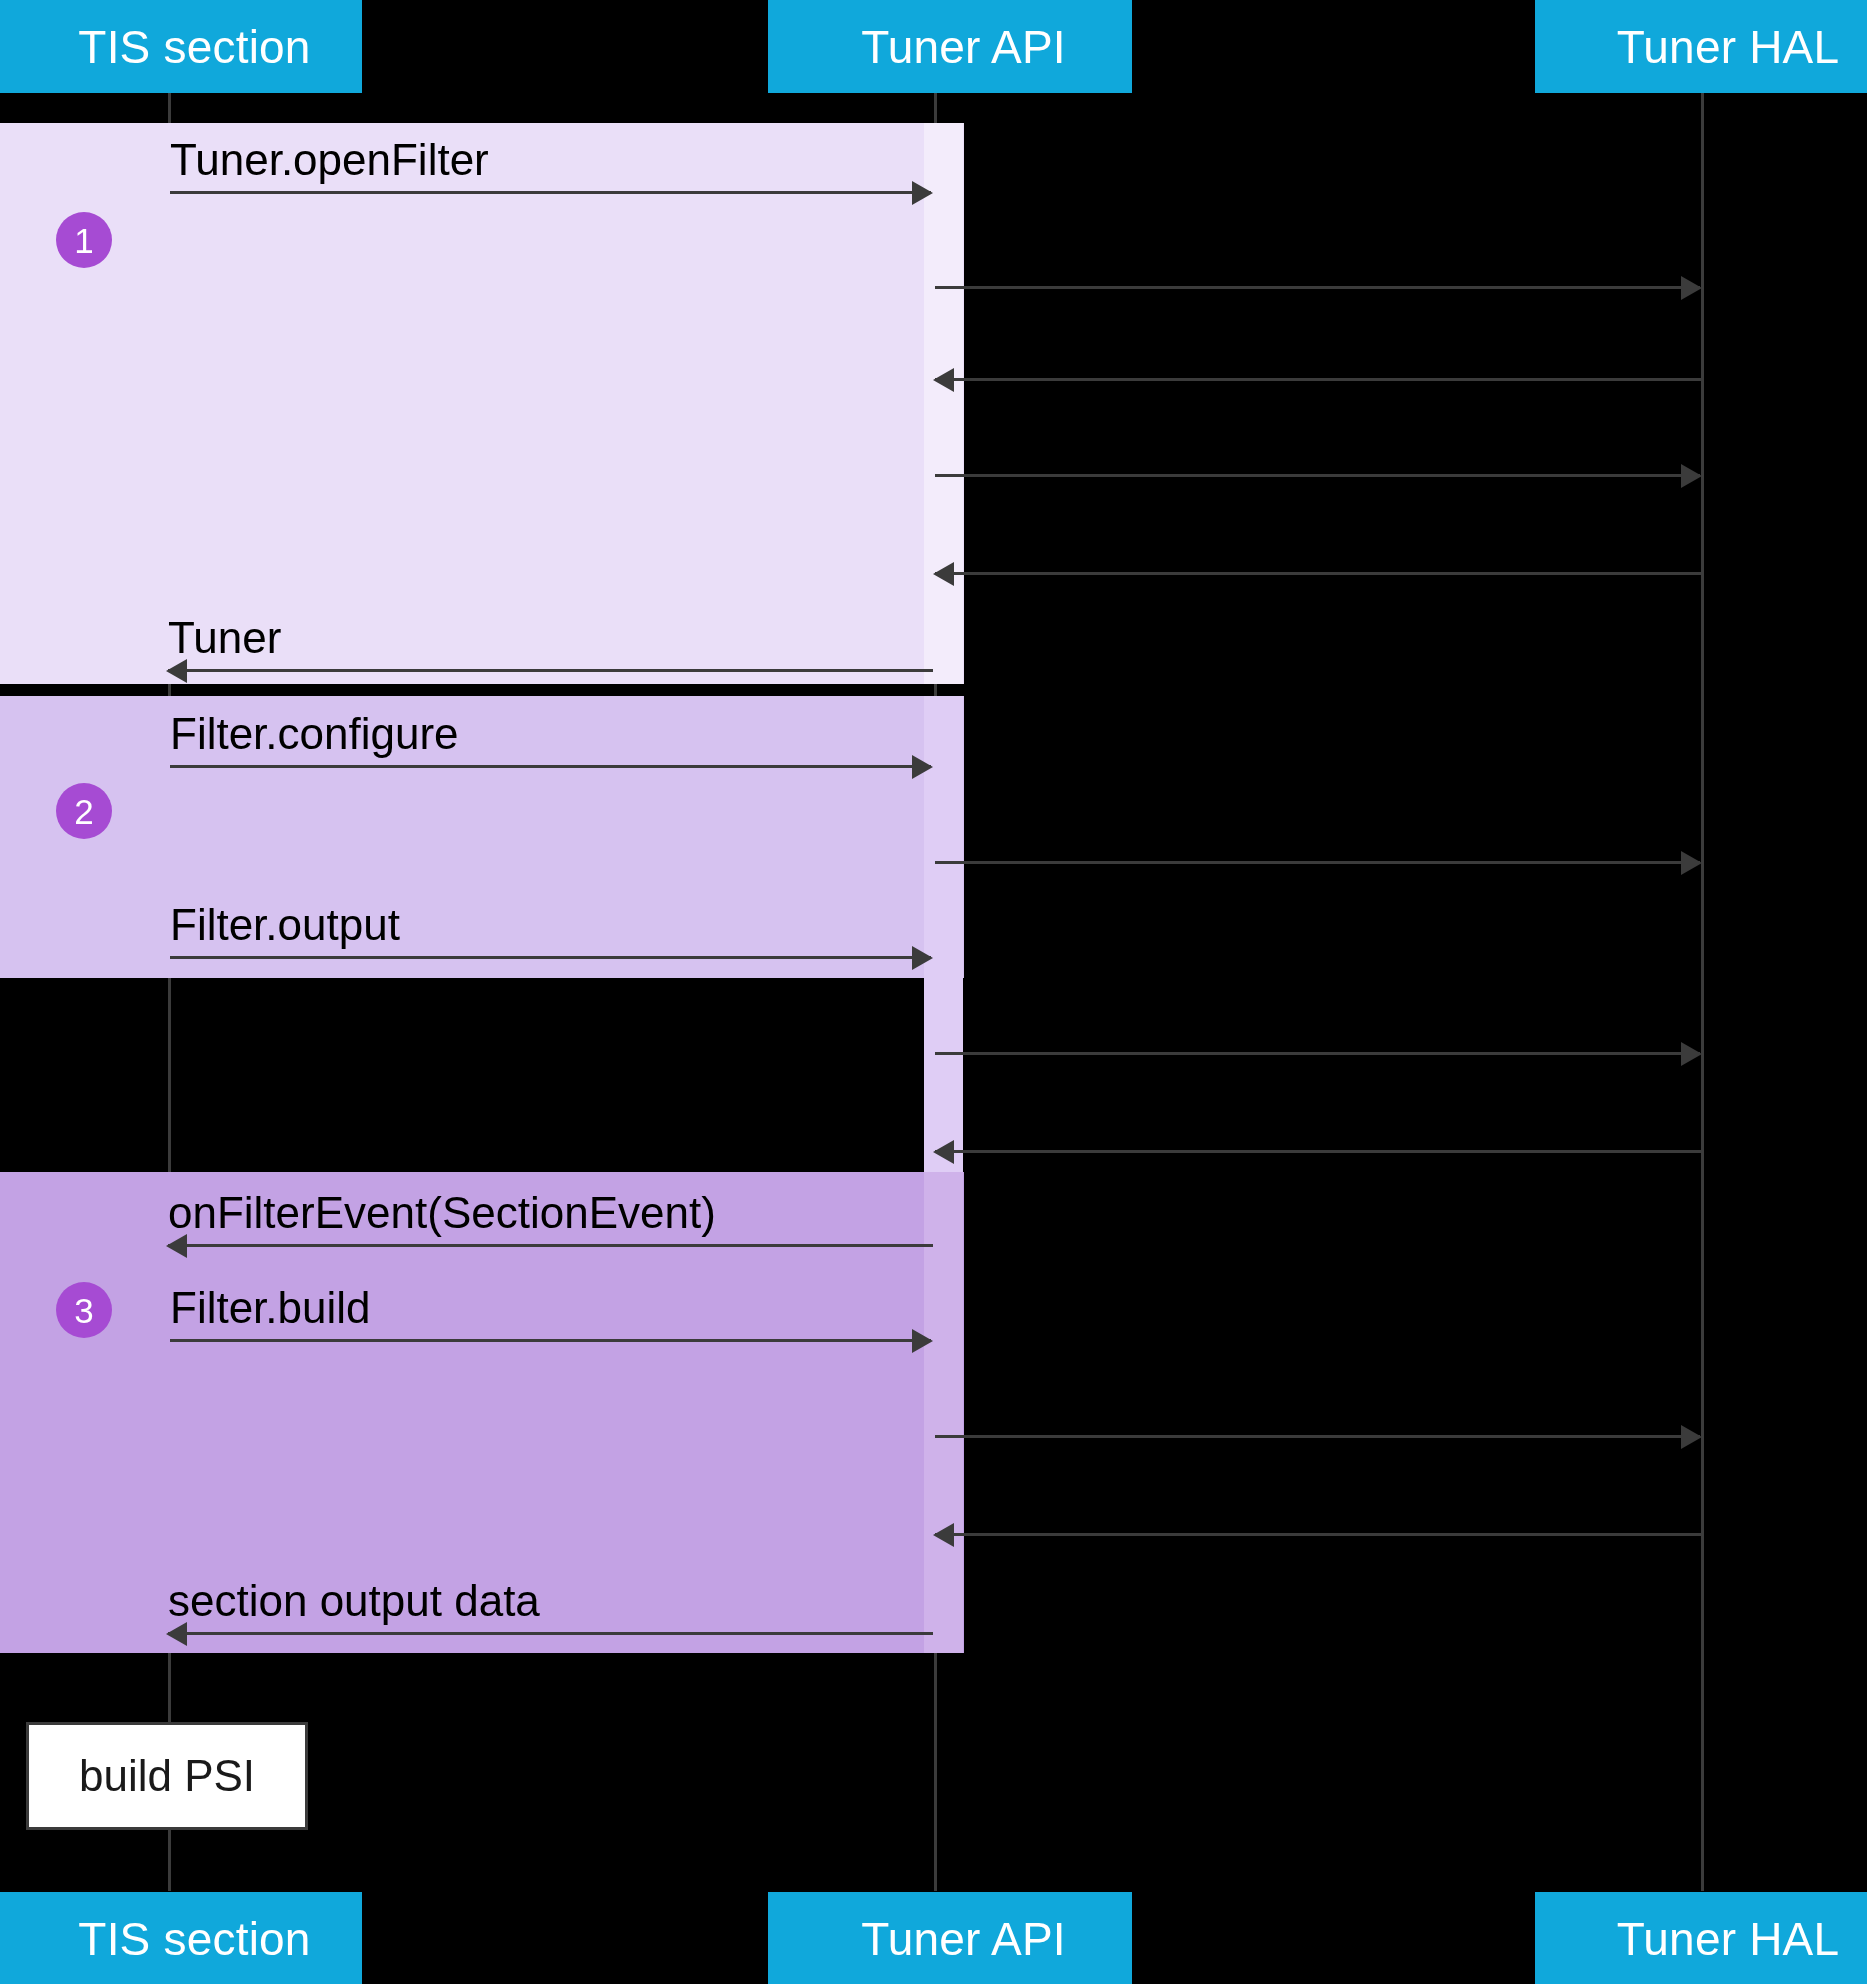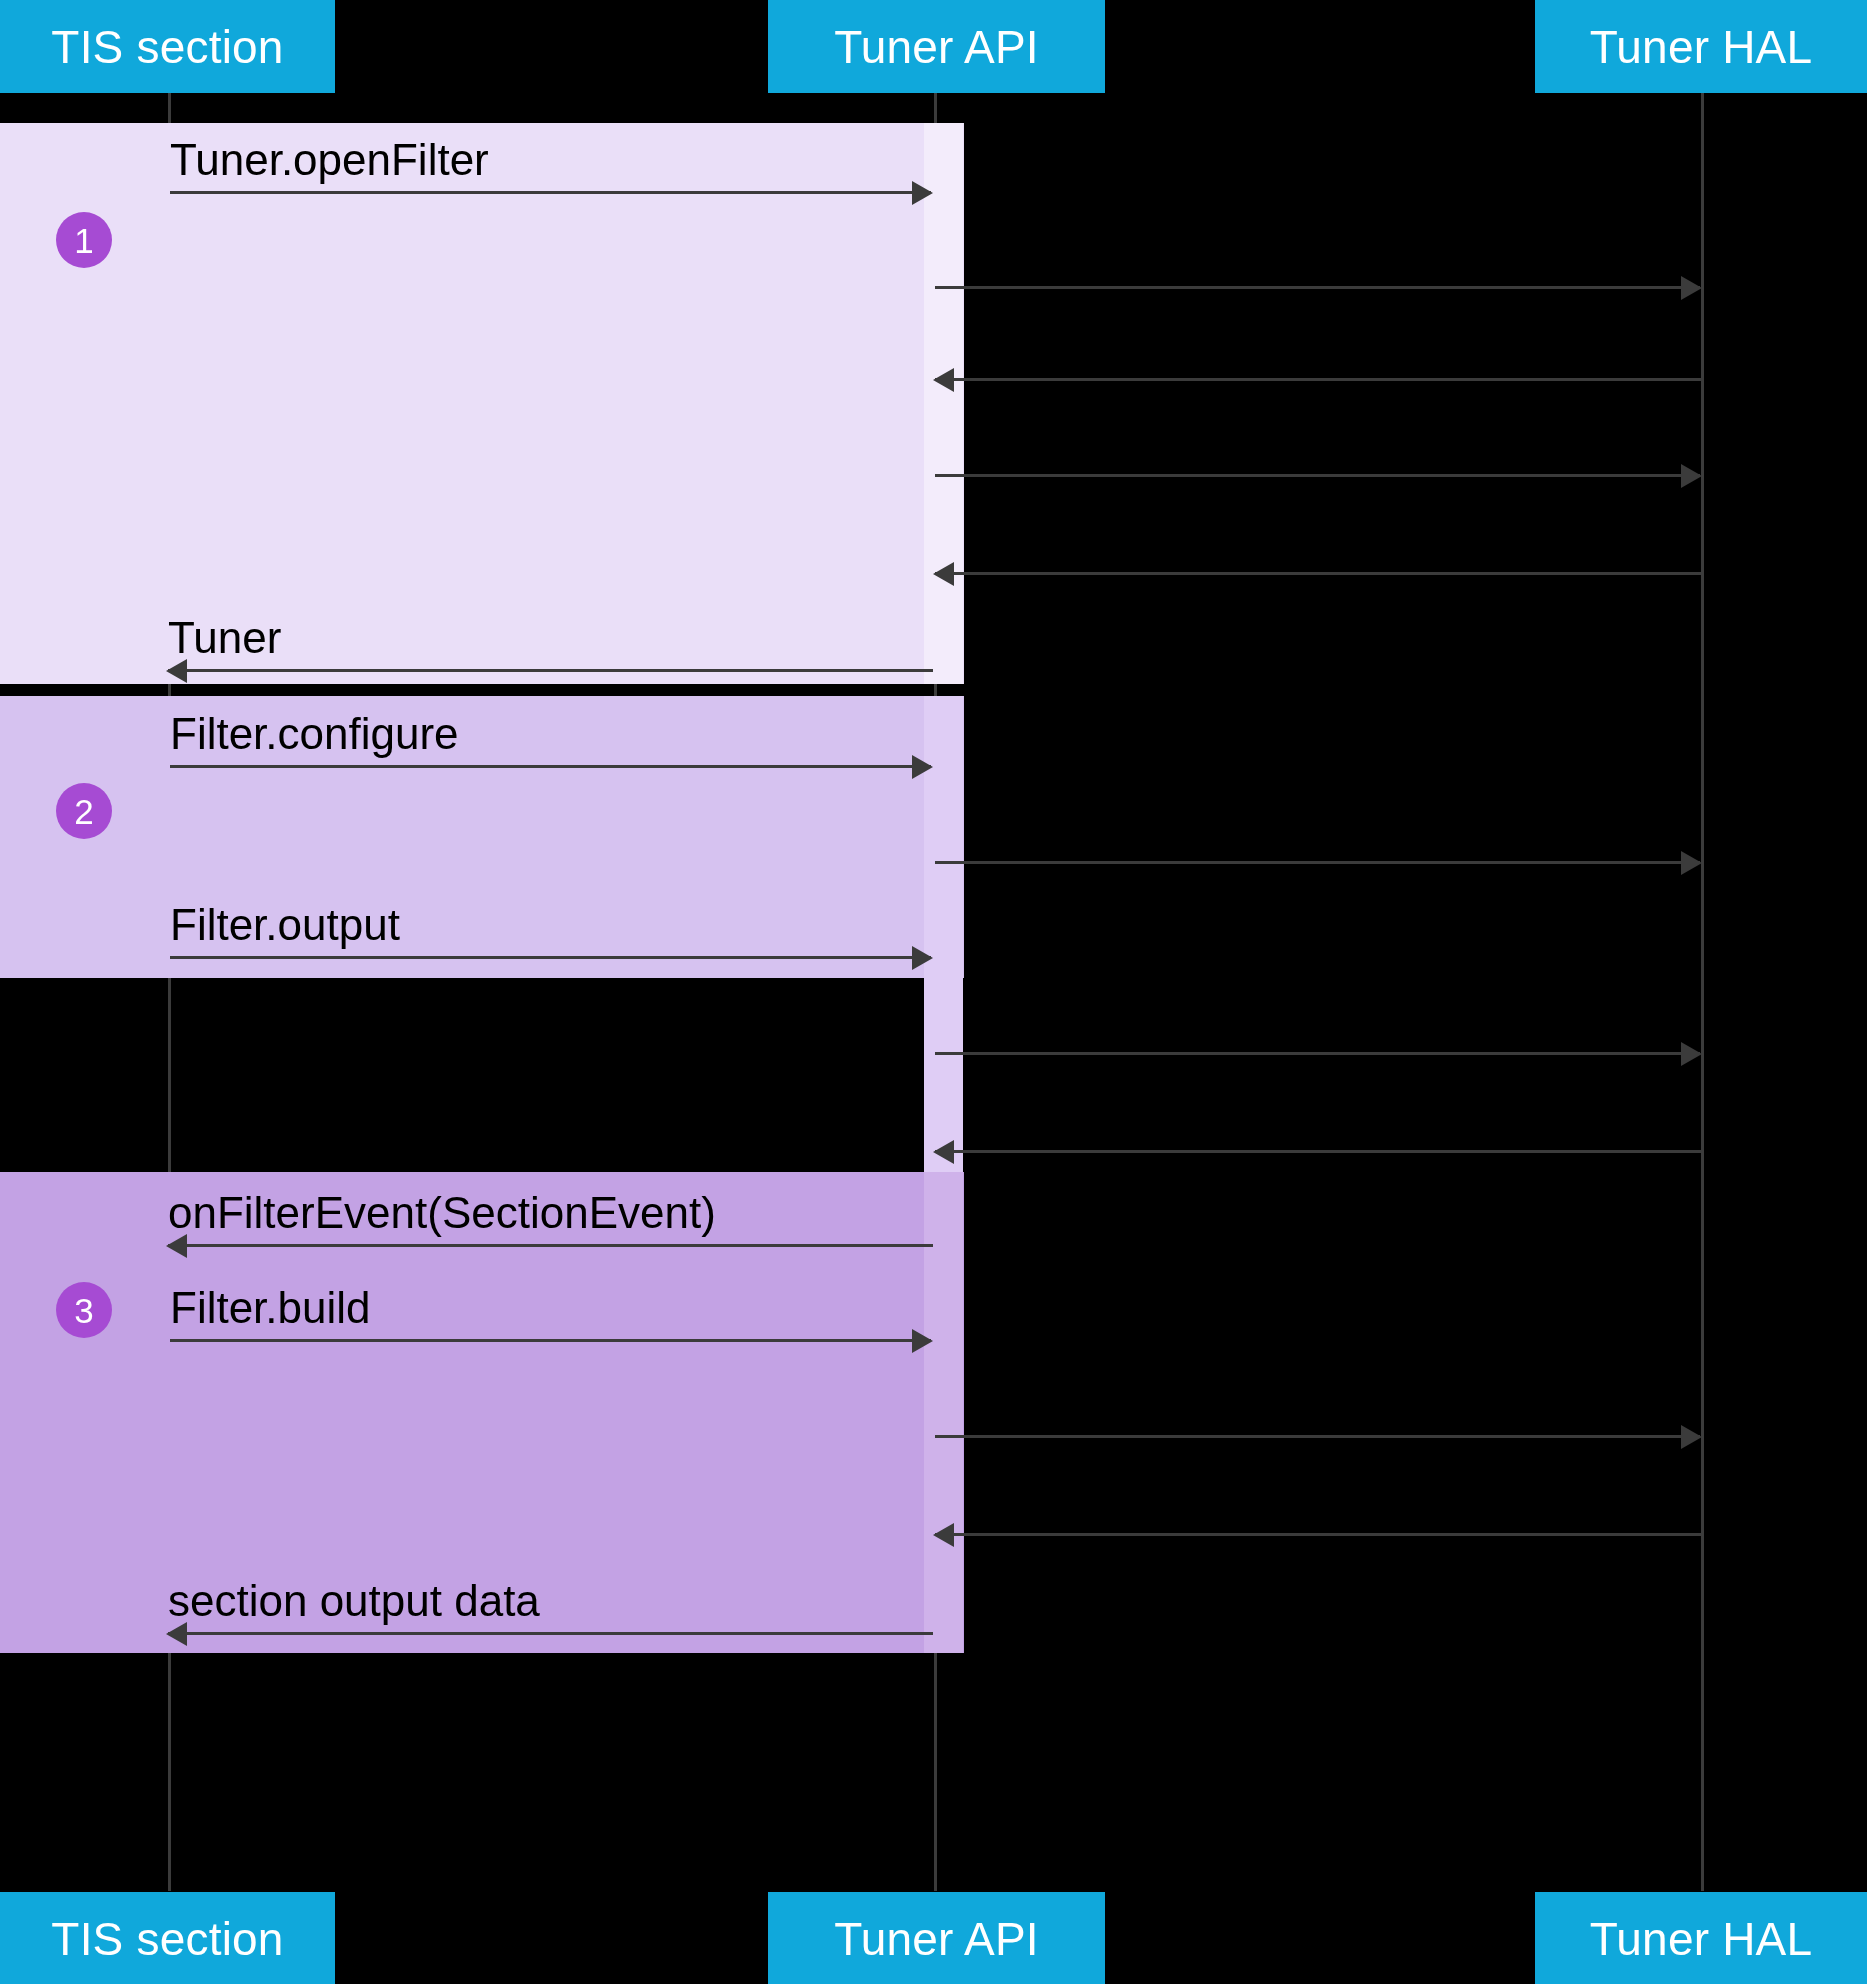--- a/index.html
+++ b/index.html
@@ -2,21 +2,21 @@
 <html style="font-size:7.7px"><head>
 <meta charset="utf-8">
 <style>
   html,body{margin:0;padding:0;background:#000;}
   #page{position:relative;width:1867px;height:1985px;background:#000;
         font-family:"Liberation Sans",sans-serif;overflow:hidden;}
 
   .lifeline-head,.lifeline-foot{
     position:absolute;background:#10A8DB;color:#fff;
     display:flex;align-items:center;justify-content:center;
-    font-size:46px;letter-spacing:0.2px;line-height:1;
+    font-size:46px;letter-spacing:0.2px;line-height:1;padding-left:27px;
   }
   .lifeline{position:absolute;width:2.9px;background:#3B3B3B;}
   .activation{position:absolute;background:#EADFF8;}
 
   .frag{position:absolute;}
   .frag .fill{position:absolute;inset:0;}
   .f1 .fill{background:#EADFF8;}
   .f2 .fill{background:#D6C2F0;}
   .f3 .fill{background:#C3A2E4;}
 
@@ -174,20 +174,23 @@
     <div class="head-l"></div>
     <div class="label"></div>
   </div>
 
   <div class="msg" style="left:168px;top:1632px;width:765px;">
     <div class="line"></div>
     <div class="head-l"></div>
     <div class="label">section output data</div>
   </div>
 
+  <div class="notebox" style="left:26px;top:1722px;width:282px;height:108px;">
+    <span>build PSI</span>
+  </div>
 
   <div class="lifeline-foot" style="left:0px;top:1892px;width:335px;height:93px;">
     <span>TIS section</span>
   </div>
   <div class="lifeline-foot" style="left:768px;top:1892px;width:337px;height:93px;">
     <span>Tuner API</span>
   </div>
   <div class="lifeline-foot" style="left:1535px;top:1892px;width:332px;height:93px;">
     <span>Tuner HAL</span>
   </div>

